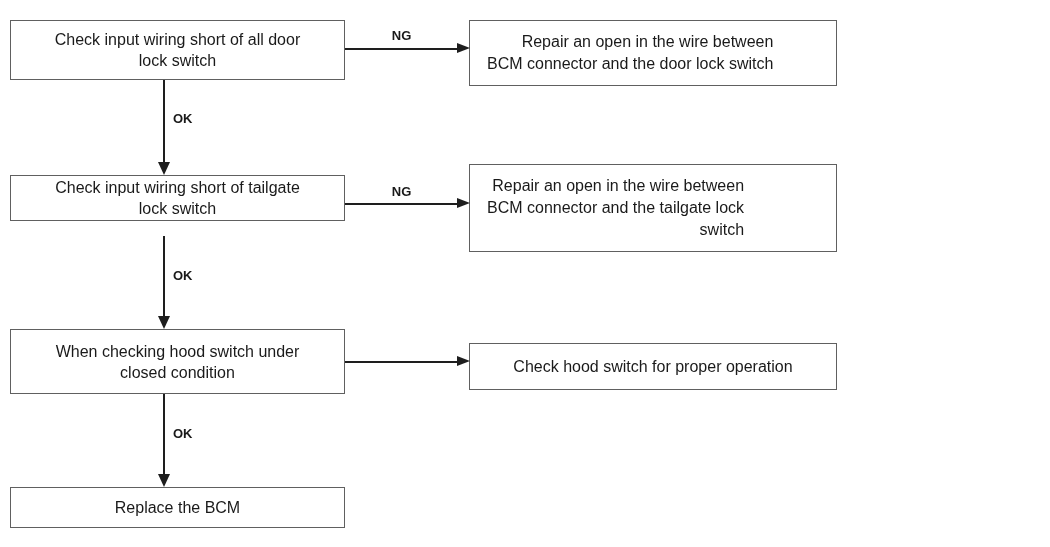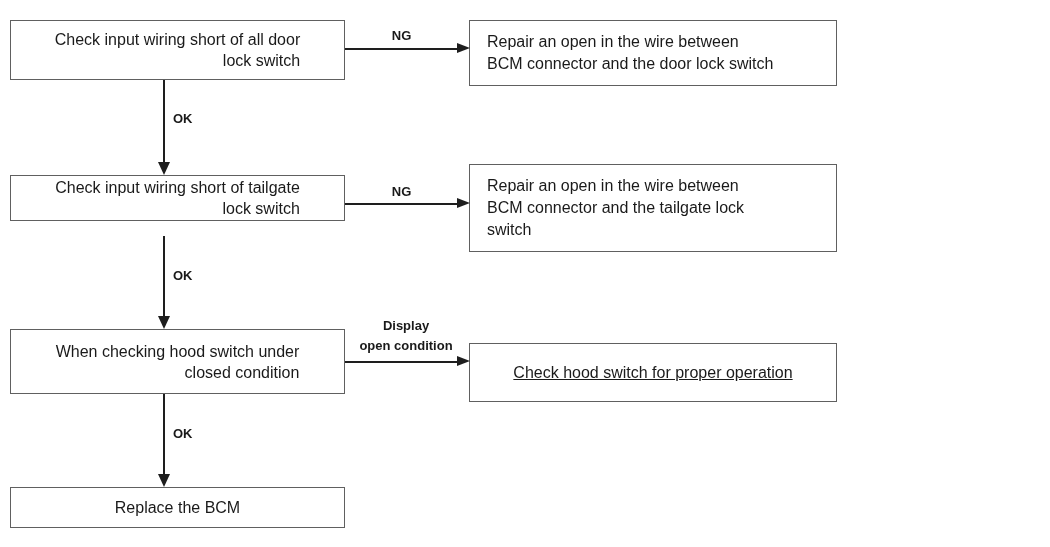--- a/index.html
+++ b/index.html
@@ -22,26 +22,26 @@
     border: 1.5px solid var(--border, #606060);
     background: #ffffff;
     display: flex;
     align-items: center;
     font-size: 16px;
     line-height: 21px;
     white-space: pre-line;
   }
   .box.center {
     justify-content: center;
-    text-align: right;
+    text-align: center;
     padding: 0 6px;
   }
   .box.leftalign {
     justify-content: flex-start;
-    text-align: left;
+    text-align: right;
     padding-left: 17px;
     padding-right: 0;
     line-height: 22px;
   }
   .vline {
     position: absolute;
     width: 1.5px;
     background: var(--line, #1e1e1e);
   }
   .hline {
@@ -94,21 +94,21 @@
   <div class="box center" style="left:10px; top:329px; width:335px; height:65px;">When checking hood switch under
 closed condition</div>
 
   <div class="box leftalign" style="left:469px; top:20px;  width:368px; height:66px;">Repair an open in the wire between
 BCM connector and the door lock switch</div>
 
   <div class="box leftalign" style="left:469px; top:164px; width:368px; height:88px;">Repair an open in the wire between
 BCM connector and the tailgate lock
 switch</div>
 
-  <div class="box center" style="left:469px; top:343px; width:368px; height:59px;text-decoration:underline;">Check hood switch for proper operation</div>
+  <div class="box center" style="left:469px; top:343px; width:368px; height:47px;">Check hood switch for proper operation</div>
 
   <div class="vline" style="left:163px; top:80px;  height:84px;"></div>
   <div class="arrow-down" style="left:158px; top:162px;"></div>
 
   <div class="vline" style="left:163px; top:236px; height:81px;"></div>
   <div class="arrow-down" style="left:158px; top:316px;"></div>
 
   <div class="vline" style="left:163px; top:394px; height:81px;"></div>
   <div class="arrow-down" style="left:158px; top:474px;"></div>
 
@@ -124,16 +124,14 @@
   <div class="lbl" style="left:345px; top:27px; width:113px; text-align:center;">NG</div>
 
   <div class="lbl" style="left:345px; top:183px; width:113px; text-align:center;">NG</div>
 
   <div class="lbl" style="left:173px; top:110px;">OK</div>
 
   <div class="lbl" style="left:173px; top:267px;">OK</div>
 
   <div class="lbl" style="left:173px; top:425px;">OK</div>
 
-  <div class="lbl centered" style="left:343px; top:316px; width:126px;">Display
-open condition</div>
 
 </div>
 
 </body></html>

